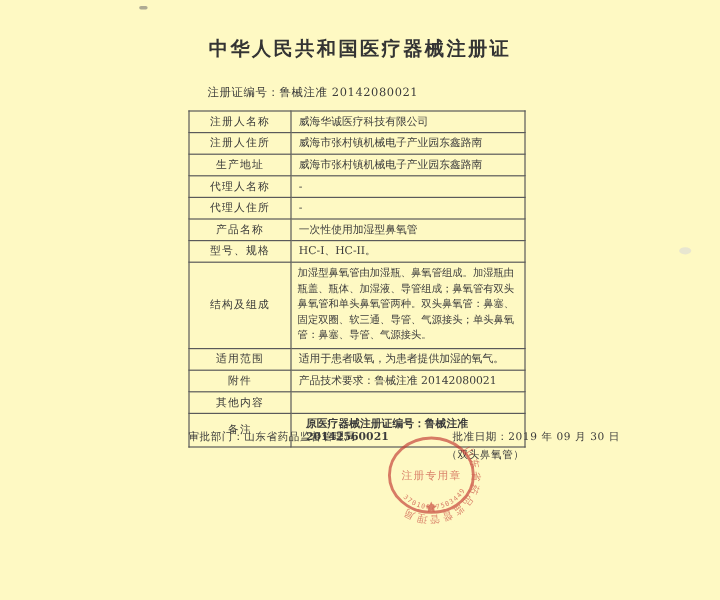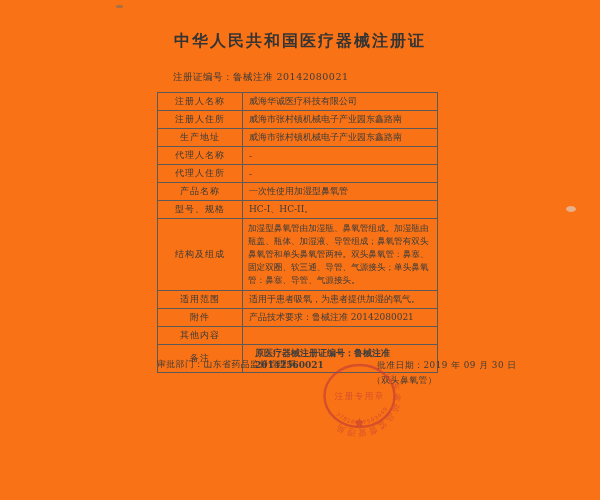--- a/index.html
+++ b/index.html
@@ -1,17 +1,17 @@
 <!DOCTYPE html>
 <html><head>
 <meta charset="utf-8">
 <style>
   html,body{margin:0;padding:0;background:#fff;}
   .page{
-    position:relative;width:600px;height:500px;background:#f97316;overflow:hidden;
+    position:relative;width:600px;height:500px;background:#fef9c3;overflow:hidden;
     font-family:"DejaVu Serif","Liberation Serif",serif;color:#3d3d3d;
   }
   .doc-title{
     position:absolute;top:31px;left:0;width:600px;text-align:center;
     font-size:16px;font-weight:600;letter-spacing:2px;color:#343434;
   }
   .reg-line{
     position:absolute;top:71px;left:173px;font-size:9.5px;color:#3a3a3a;letter-spacing:.5px;
   }
   table.cert{

